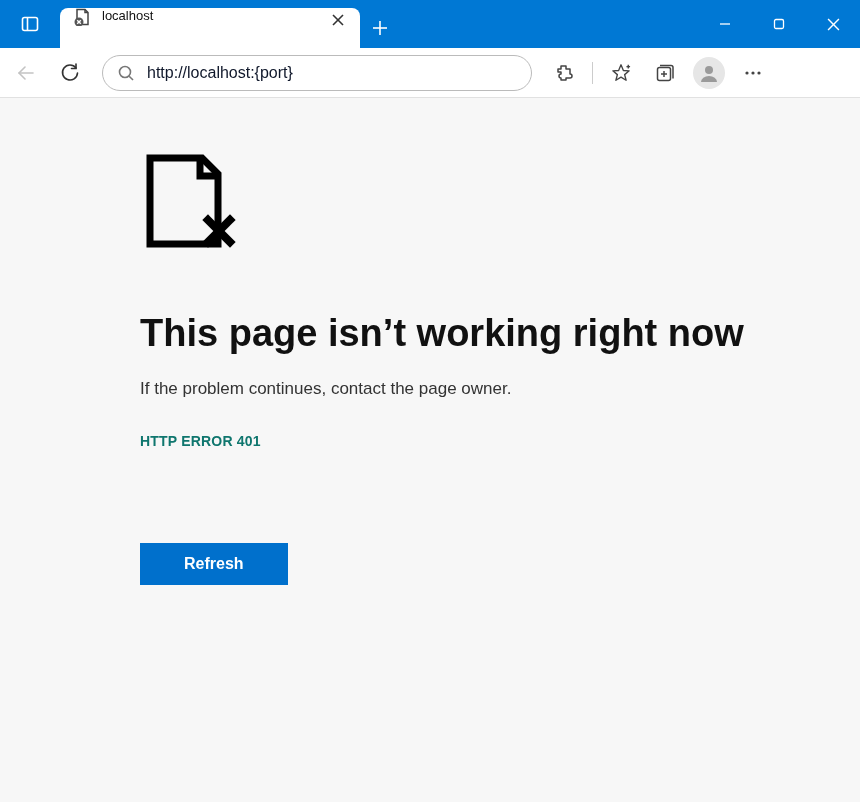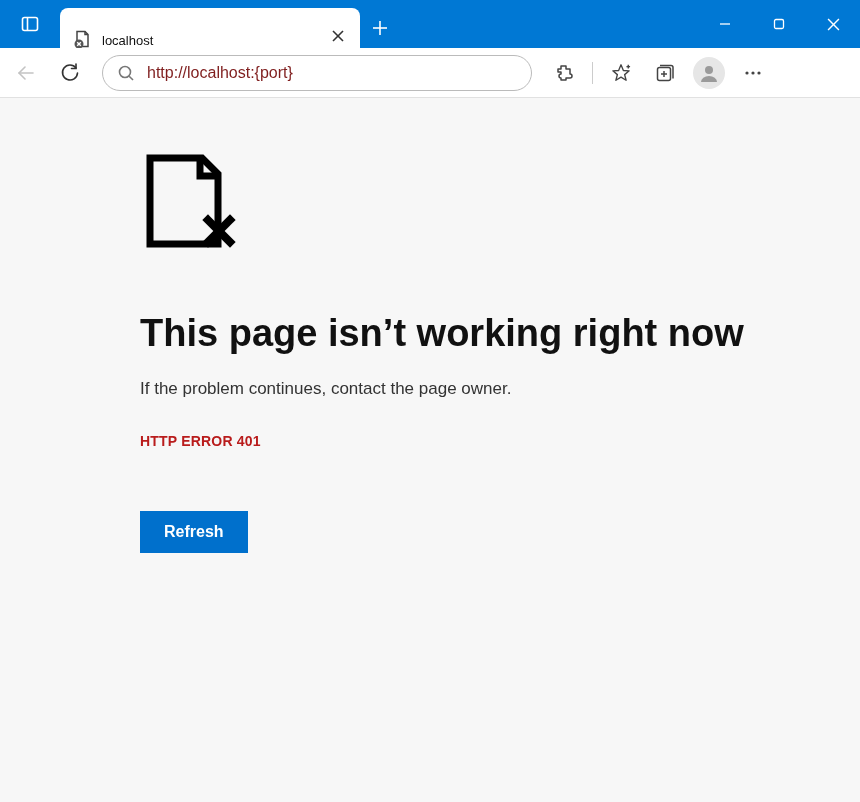--- a/index.html
+++ b/index.html
@@ -24,21 +24,21 @@
     border-radius: 4px;
     color: #fff;
   }
   .tab {
     background: #fff;
     border-radius: 8px 8px 0 0;
     height: 40px;
     margin-top: 8px;
     width: 300px;
     display: flex;
-    align-items: flex-end;
+    align-items: flex-start;
     padding: 0 10px 0 14px;
     gap: 10px;
     position: relative;
   }
   .tab-title { flex: 1; font-size: 13px; color: #111; white-space: nowrap; overflow: hidden; text-overflow: ellipsis; }
   .tab-close {
     width: 24px; height: 24px;
     display:flex; align-items:center; justify-content:center;
     border-radius: 4px;
     color:#333;
@@ -86,21 +86,21 @@
     background:#fff;
     display:flex;
     align-items:center;
     padding: 0 14px;
     margin: 0 8px;
     gap: 12px;
   }
   .addressbar input {
     border:none; outline:none;
     font-size: 16px;
-    color:#7f1d1d;
+    color:#0f172a;
     width:100%;
     background:transparent;
     font-family: inherit;
   }
   .vsep { width:1px; height:22px; background:#ccc; margin: 0 4px; }
   
   .avatar {
     width: 32px; height:32px; border-radius:50%;
     background:#e6e6e6;
     display:flex; align-items:center; justify-content:center;
@@ -122,31 +122,31 @@
     margin-bottom: 24px;
   }
   .err-msg {
     font-size: 17px;
     color:#333;
     margin-bottom: 34px;
   }
   .err-code {
     font-size: 14px;
     font-weight: 700;
-    color:#b91c1c;
+    color:#0f766e;
     letter-spacing: 0.2px;
-    margin-bottom: 62px;
+    margin-bottom: 94px;
   }
   .btn-primary {
     background:#0070cc;
     color:#fff;
     font-size: 16px;
     font-weight: 600;
     border:none;
-    padding: 12px 24px;
+    padding: 12px 44px;
     cursor:pointer;
     font-family: inherit;
   }
 
   svg { display:block; }
 </style>
 </head>
 <body>
 
 <div class="titlebar">

